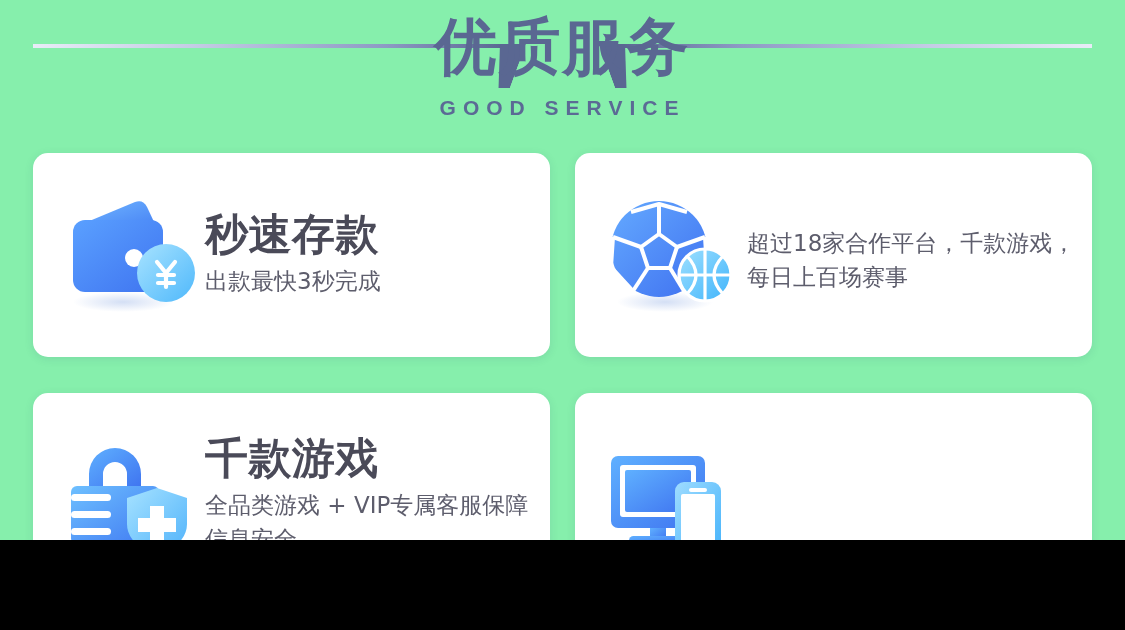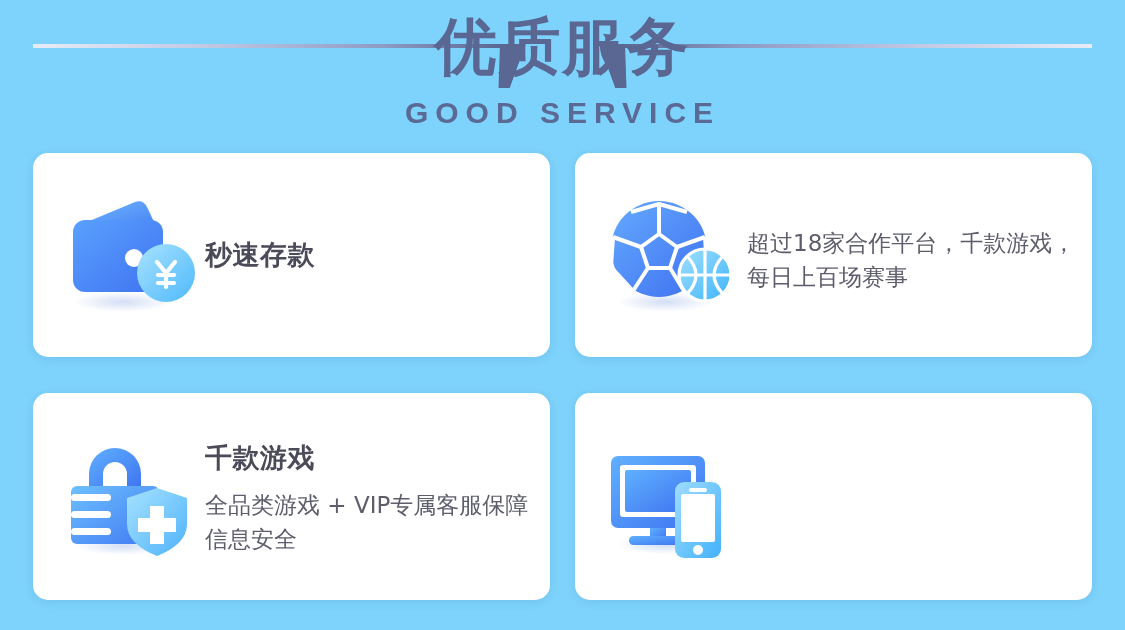--- a/index.html
+++ b/index.html
@@ -3,22 +3,22 @@
 <meta charset="utf-8">
 <style>
   html, body {
     margin: 0;
     padding: 0;
     background: #000000;
   }
   #page {
     position: relative;
     width: 1125px;
-    height: 630px;
-    background: #7dd3fc;
+    height: 540px;
+    background: #86efac;
     font-family: "Liberation Sans", "DejaVu Sans", sans-serif;
     overflow: hidden;
   }
 
   
   .header {
     position: absolute;
     left: 0;
     top: 0;
     width: 1125px;
@@ -37,21 +37,21 @@
     color: #5a6792;
     font-family: "DejaVu Sans", "Liberation Sans", sans-serif;
     white-space: nowrap;
   }
   .header-subtitle {
     position: absolute;
     left: 0;
     top: 96px;
     width: 1125px;
     text-align: center;
-    font-size: 30px;
+    font-size: 21px;
     font-weight: 700;
     letter-spacing: 7px;
     color: #5b6a95;
     font-family: "Liberation Sans", sans-serif;
     white-space: nowrap;
   }
   .rule {
     position: absolute;
     top: 44px;
     height: 4px;
@@ -112,21 +112,21 @@
     width: 136px;
     min-width: 136px;
     height: 130px;
     position: relative;
   }
   .card-text {
     padding-left: 10px;
     padding-right: 14px;
   }
   .card-title {
-    font-size: 27px;
+    font-size: 43px;
     font-weight: 700;
     color: #4a4a58;
     line-height: 42px;
     letter-spacing: 0.5px;
     font-family: "DejaVu Sans", "Liberation Sans", sans-serif;
     white-space: nowrap;
   }
   .card-desc {
     margin-top: 9px;
     font-size: 23px;
@@ -185,20 +185,21 @@
           <g stroke="#ffffff" stroke-width="4.2" stroke-linecap="round" fill="none">
             <path d="M98 72 L107 83 L116 72"></path>
             <path d="M99 85 L115 85"></path>
             <path d="M99 93 L115 93"></path>
             <path d="M107 83 L107 97"></path>
           </g>
         </svg>
       </div>
       <div class="card-text">
         <div class="card-title">秒速存款</div>
+        <div class="card-desc">出款最快3秒完成</div>
       </div>
     </div>
 
     <div class="card">
       <div class="card-icon">
         <svg class="icon-svg" viewBox="0 0 136 130" xmlns="http://www.w3.org/2000/svg">
           <defs>
             <linearGradient id="g2a" x1="0" y1="0" x2="1" y2="1">
               <stop offset="0" stop-color="#64aaff"></stop>
                 <stop offset="1" stop-color="#3f70f0"></stop>

